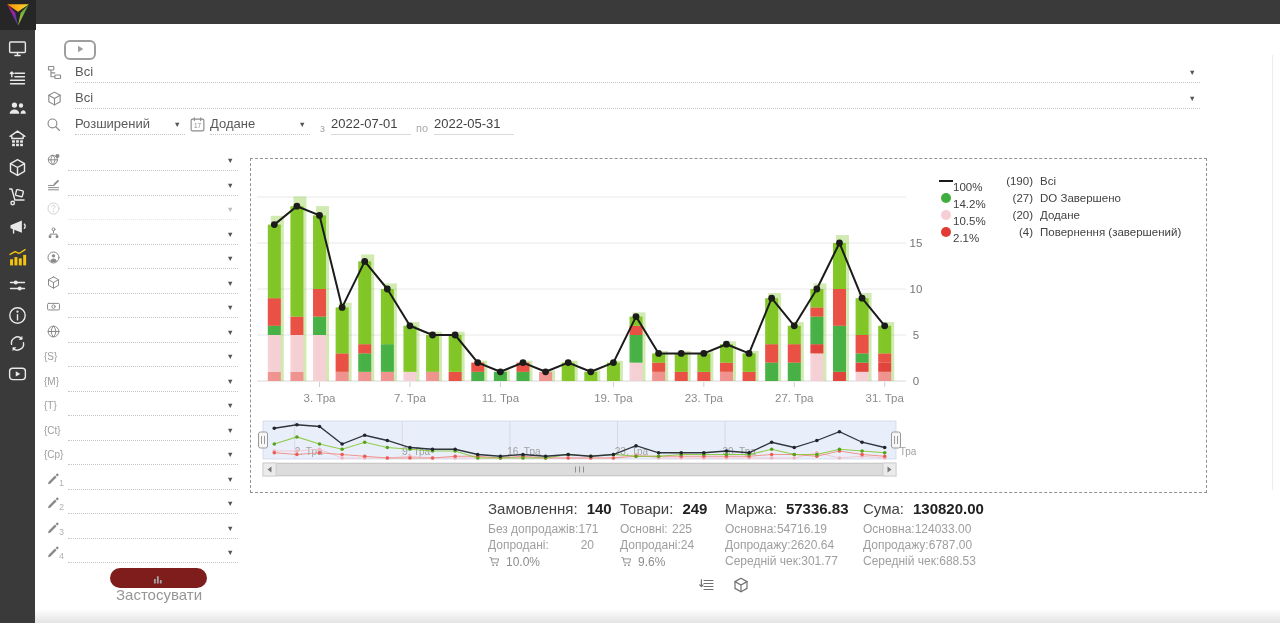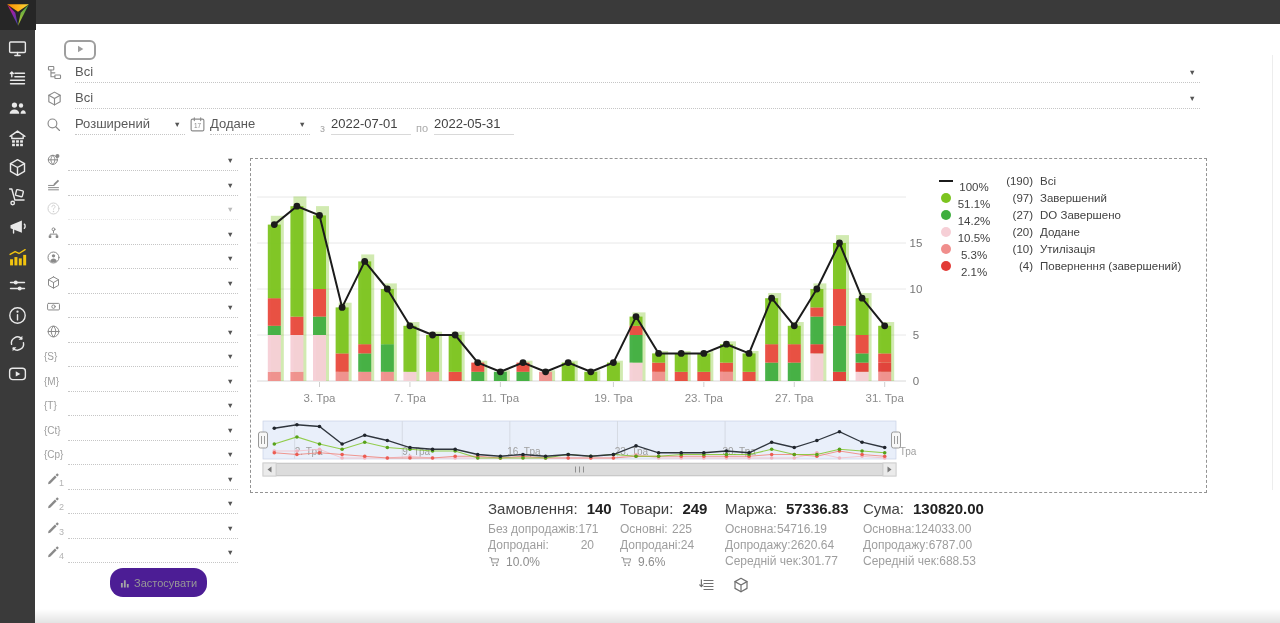--- a/index.html
+++ b/index.html
@@ -15,30 +15,30 @@
   svg .fl{fill:currentColor;stroke:none;}
   .play-btn{position:absolute;left:64px;top:40px;width:32px;height:20px;border:2px solid #9e9e9e;
     border-radius:6px;background:#fff;color:#9e9e9e;cursor:pointer;padding:0;}
   .f-icon{position:absolute;width:17px;height:17px;color:#8a8a8a;}
   .sel{position:absolute;height:18px;border-bottom:1px dotted #c6c6c6;font-size:13px;color:#595959;cursor:pointer;}
   .sel.solid{border-bottom:1px solid #d9d9d9;}
   .sel .caret{position:absolute;right:4px;top:4px;font-size:7.5px;color:#555;}
   .lbl-sm{position:absolute;font-size:11px;color:#ababab;}
   .lf-icontext{position:absolute;font-size:10px;color:#9e9e9e;}
   .lf-num{position:absolute;font-size:9px;color:#b3b3b3;}
-  #apply-btn{position:absolute;left:110px;top:568px;width:97px;height:29px;border:none;border-radius:13px;
-    background:#4c1d95;color:#979797;font-size:11px;font-family:inherit;cursor:pointer;}
+  #apply-btn{position:absolute;left:110px;top:568px;width:97px;height:20px;border:none;border-radius:13px;
+    background:#7f1d1d;color:#979797;font-size:15px;font-family:inherit;cursor:pointer;}
   #chart-panel{position:absolute;left:250px;top:158px;width:955px;height:333px;border:1px dashed #939393;}
   #chart-svg{position:absolute;left:0;top:0;}
   #legend{position:absolute;left:688px;top:13px;font-size:11.5px;color:#424242;}
   .lg-row{display:flex;align-items:center;height:17px;cursor:pointer;white-space:nowrap;}
   .lg-sw{width:14px;display:flex;justify-content:center;}
   .lg-dot{width:10px;height:10px;border-radius:50%;}
   .lg-line{width:14px;height:2px;background:#1b1b1b;}
-  .lg-pct{width:42px;text-align:center;margin-top:12px;}
+  .lg-pct{width:42px;text-align:left;margin-top:12px;}
   .lg-cnt{width:38px;text-align:right;}
   .lg-lb{margin-left:7px;}
   .stat-col{position:absolute;top:500px;white-space:nowrap;}
   .stat-title{display:flex;gap:9px;font-size:15px;color:#424242;height:22px;}
   .stat-title b{color:#212121;font-weight:bold;}
   .stat-sub{display:flex;justify-content:space-between;font-size:12px;color:#9e9e9e;height:16px;}
   .stat-cart{display:flex;align-items:center;gap:4px;font-size:12px;color:#9e9e9e;height:16px;color:#8d8d8d;}
   .ft-icon{position:absolute;top:576px;width:18px;height:18px;color:#6f6f6f;cursor:pointer;}
   #footer-strip{position:absolute;left:35px;bottom:0;width:1245px;height:14px;
     background:linear-gradient(#ffffff,#e3e3e3);}
@@ -653,52 +653,36 @@
         <div class="lg-row">
           <span class="lg-sw">
             <span class="lg-line" style=""></span>
           </span>
           <span class="lg-pct">100%</span>
           <span class="lg-cnt">(190)</span>
           <span class="lg-lb">Всі</span>
         </div>
         <div class="lg-row">
           <span class="lg-sw">
-            <span class="lg-dot" style="background:#7cc41f;"></span>
-          </span>
-          <span class="lg-pct">51.1%</span>
-          <span class="lg-cnt">(97)</span>
-          <span class="lg-lb">Завершений</span>
-        </div>
-        <div class="lg-row">
-          <span class="lg-sw">
             <span class="lg-dot" style="background:#3fae3f;"></span>
           </span>
           <span class="lg-pct">14.2%</span>
           <span class="lg-cnt">(27)</span>
           <span class="lg-lb">DO Завершено</span>
         </div>
         <div class="lg-row">
           <span class="lg-sw">
             <span class="lg-dot" style="background:#f6cfd6;"></span>
           </span>
           <span class="lg-pct">10.5%</span>
           <span class="lg-cnt">(20)</span>
           <span class="lg-lb">Додане</span>
         </div>
         <div class="lg-row">
           <span class="lg-sw">
-            <span class="lg-dot" style="background:#f08e8c;"></span>
-          </span>
-          <span class="lg-pct">5.3%</span>
-          <span class="lg-cnt">(10)</span>
-          <span class="lg-lb">Утилізація</span>
-        </div>
-        <div class="lg-row">
-          <span class="lg-sw">
             <span class="lg-dot" style="background:#e23b36;"></span>
           </span>
           <span class="lg-pct">2.1%</span>
           <span class="lg-cnt">(4)</span>
           <span class="lg-lb">Повернення (завершений)</span>
         </div>
       </div>
   </div>
 
   <div id="summary">

